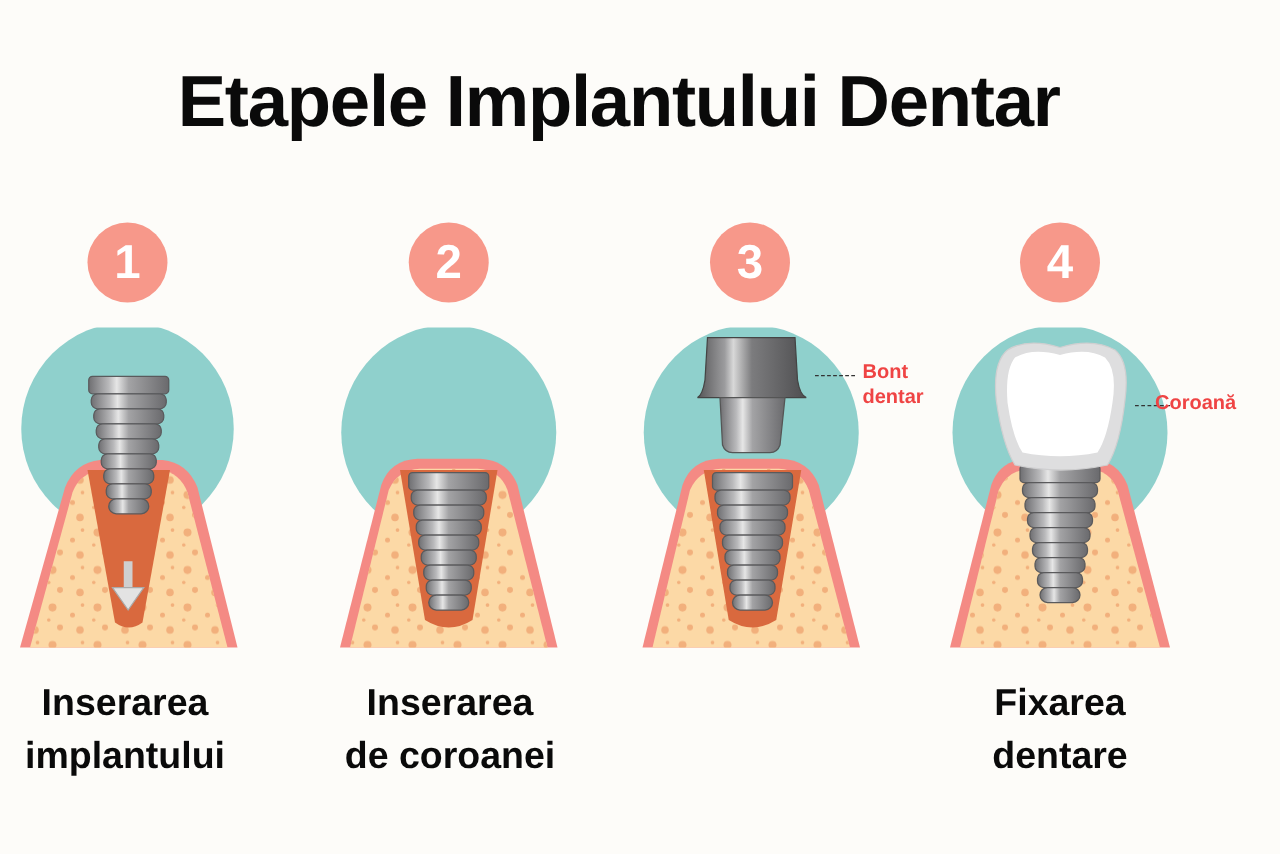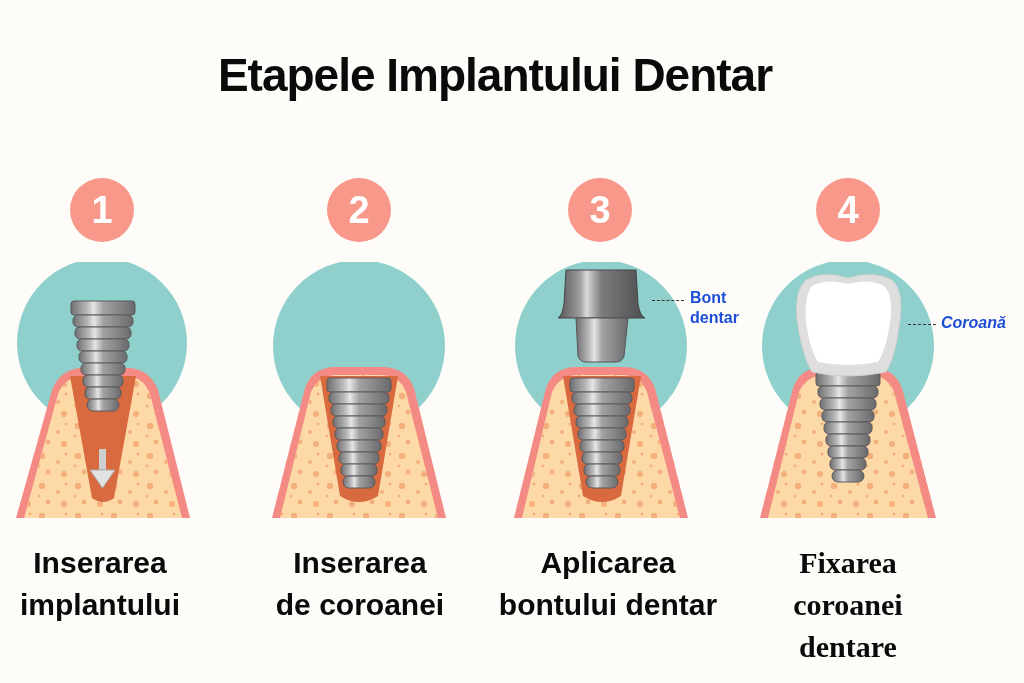--- a/index.html
+++ b/index.html
@@ -4,40 +4,40 @@
 <style>
   html, body { margin: 0; padding: 0; }
   body {
     width: 1024px; height: 683px; overflow: hidden;
     background: #fdfcf9;
     font-family: "Liberation Sans", "DejaVu Sans", sans-serif;
     position: relative;
   }
   .title {
     position: absolute; left: 0; top: 48px; width: 990px;
-    text-align: center; font-size: 46px; font-weight: bold;
+    text-align: center; font-size: 58px; font-weight: bold;
     color: #0a0a0a; letter-spacing: -1px;
   }
   .step {
     position: absolute; top: 0; width: 240px; height: 683px;
   }
   .badge {
     position: absolute; top: 178px; width: 64px; height: 64px;
     border-radius: 50%; background: #f7988a;
     color: #fff; font-size: 38px; font-weight: bold;
     display: flex; align-items: center; justify-content: center;
   }
   .illus { position: absolute; top: 262px; left: 0; width: 240px; height: 260px; }
   .caption {
     position: absolute; top: 542px; width: 260px;
     text-align: center; font-size: 30px; font-weight: bold;
     color: #0a0a0a; line-height: 42px;
   }
   .callout {
-    position: absolute; font-size: 16px; font-weight: bold; color: #1d4ed8;
+    position: absolute; font-size: 16px; font-weight: bold; color: #ef4444;
     line-height: 20px;
   }
   .dash { position: absolute; border-top: 1.5px dashed #333; height: 0; }
 </style>
 </head>
 <body>
 
 <svg width="0" height="0" style="position:absolute">
   <defs>
     <linearGradient id="ti" x1="0" x2="1" y1="0" y2="0">
@@ -126,40 +126,35 @@
     <use href="#screw" x="602" y="378"></use>
 
     <path d="M566 270 L636 270 L638 304 Q640 316 645 318 L558 318 Q562 316 564 304 Z" fill="url(#ti2)" stroke="#444" stroke-width="1"></path>
     <path d="M576 318 L628 318 L624 356 Q622 362 616 362 L586 362 Q580 362 578 356 Z" fill="url(#ti)" stroke="#555" stroke-width="1"></path>
   </svg>
   <div class="dash" style="left:152px; top:300px; width:32px;"></div>
   <div class="callout" style="left:190px; top:288px;">
     <div>Bont</div>
     <div>dentar</div>
   </div>
-  <div class="caption" style="left:-22px;">
-    <div>Aplicarea</div>
-    <div>bontului dentar</div>
-  </div>
 </div>
 
 <div class="step" style="left:750px;">
   <div class="badge" style="left:66px;">4</div>
   <svg class="illus" viewBox="750 262 240 260">
     <circle cx="848" cy="346" r="86" fill="#8fd0cc"></circle>
     <path d="M760 518 L793 388 Q800 368 822 367 L872 367 Q894 368 902 388 L936 518 Z" fill="#f48a84"></path>
     <path d="M768 518 L799 392 Q806 376 824 375 L870 375 Q888 376 894 392 L928 518 Z" fill="#fcd9a6"></path>
     <path d="M768 518 L799 392 Q806 376 824 375 L870 375 Q888 376 894 392 L928 518 Z" fill="url(#dots)"></path>
     <use href="#screw" x="848" y="372"></use>
 
     <path d="M806 280 Q822 270 848 278 Q874 270 892 280 Q904 290 900 320 Q896 356 886 372 Q848 380 812 372 Q802 356 797 320 Q794 290 806 280 Z" fill="#dededf" stroke="#cfcfd0" stroke-width="1"></path>
     <path d="M812 286 Q826 278 848 284 Q870 278 884 286 Q894 296 890 322 Q886 350 878 362 Q848 368 818 362 Q810 350 806 322 Q804 296 812 286 Z" fill="#ffffff"></path>
   </svg>
   <div class="dash" style="left:158px; top:324px; width:28px;"></div>
-  <div class="callout" style="left:191px; top:313px;font-style:italic;">
+  <div class="callout" style="left:174px; top:313px;">
     <div>Coroană</div>
   </div>
-  <div class="caption" style="left:-32px;font-family:Liberation Serif, serif;">
+  <div class="caption" style="left:-32px;">
     <div>Fixarea</div>
-    <div>coroanei</div>
     <div>dentare</div>
   </div>
 </div>
 
 </body></html>

